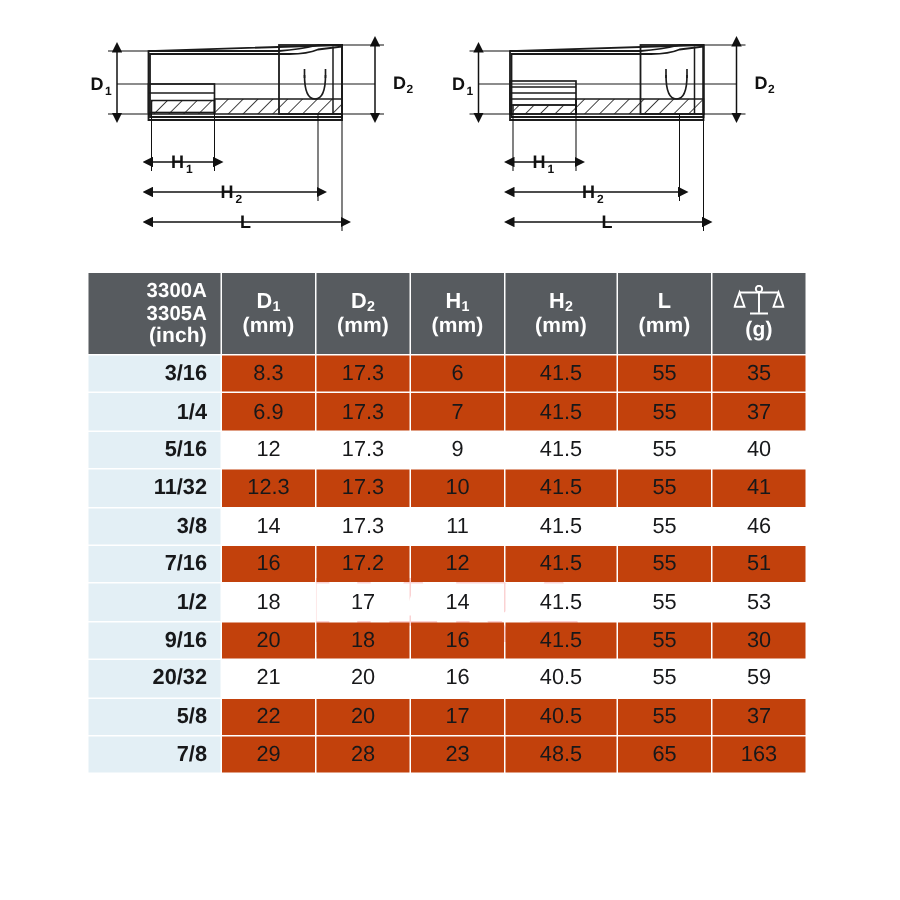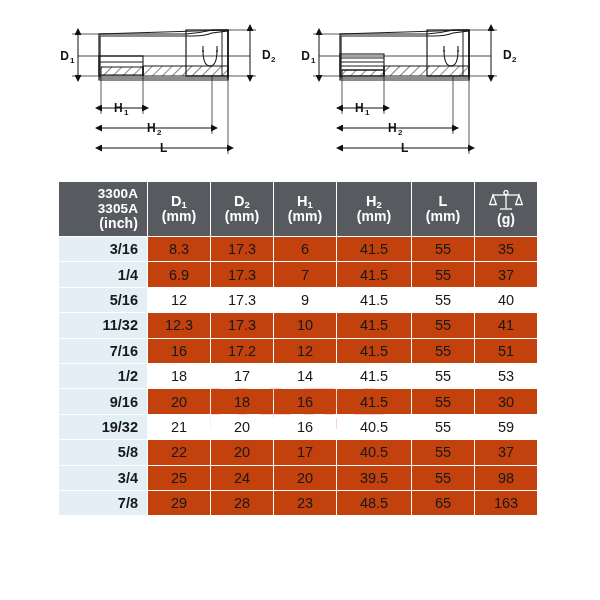--- a/index.html
+++ b/index.html
@@ -340,20 +340,29 @@
       </tr>
       <tr class="shaded">
         <td class="size-cell">11/32</td>
         <td class="val">12.3</td>
         <td class="val">17.3</td>
         <td class="val">10</td>
         <td class="val">41.5</td>
         <td class="val">55</td>
         <td class="val">41</td>
       </tr>
+      <tr>
+        <td class="size-cell">3/8</td>
+        <td class="val">14</td>
+        <td class="val">17.3</td>
+        <td class="val">11</td>
+        <td class="val">41.5</td>
+        <td class="val">55</td>
+        <td class="val">46</td>
+      </tr>
       <tr class="shaded">
         <td class="size-cell">7/16</td>
         <td class="val">16</td>
         <td class="val">17.2</td>
         <td class="val">12</td>
         <td class="val">41.5</td>
         <td class="val">55</td>
         <td class="val">51</td>
       </tr>
       <tr>
@@ -368,45 +377,36 @@
       <tr class="shaded">
         <td class="size-cell">9/16</td>
         <td class="val">20</td>
         <td class="val">18</td>
         <td class="val">16</td>
         <td class="val">41.5</td>
         <td class="val">55</td>
         <td class="val">30</td>
       </tr>
       <tr>
-        <td class="size-cell">19/32</td>
+        <td class="size-cell">20/32</td>
         <td class="val">21</td>
         <td class="val">20</td>
         <td class="val">16</td>
         <td class="val">40.5</td>
         <td class="val">55</td>
         <td class="val">59</td>
       </tr>
       <tr class="shaded">
         <td class="size-cell">5/8</td>
         <td class="val">22</td>
         <td class="val">20</td>
         <td class="val">17</td>
         <td class="val">40.5</td>
         <td class="val">55</td>
         <td class="val">37</td>
-      </tr>
-      <tr class="shaded">
-        <td class="size-cell">3/4</td>
-        <td class="val">25</td>
-        <td class="val">24</td>
-        <td class="val">20</td>
-        <td class="val">39.5</td>
-        <td class="val">55</td>
-        <td class="val">98</td>
       </tr>
       <tr class="shaded">
         <td class="size-cell">7/8</td>
         <td class="val">29</td>
         <td class="val">28</td>
         <td class="val">23</td>
         <td class="val">48.5</td>
         <td class="val">65</td>
         <td class="val">163</td>
       </tr>

